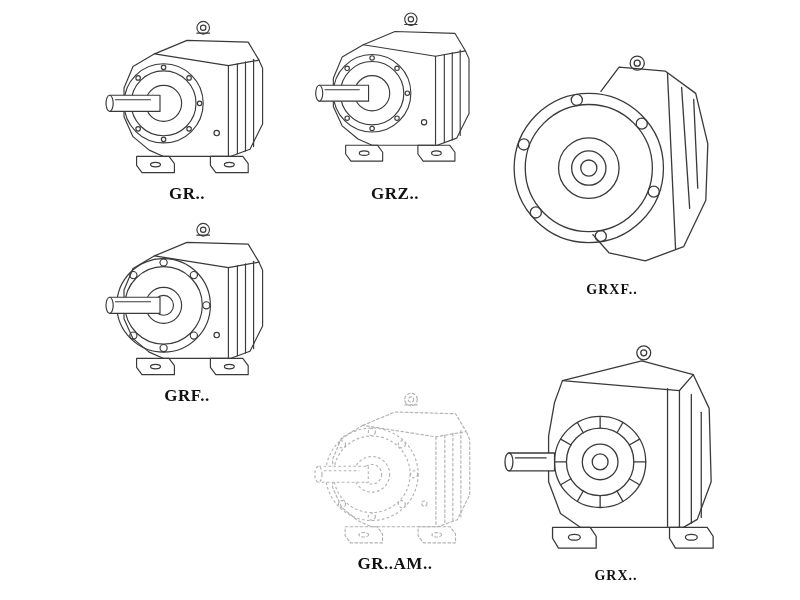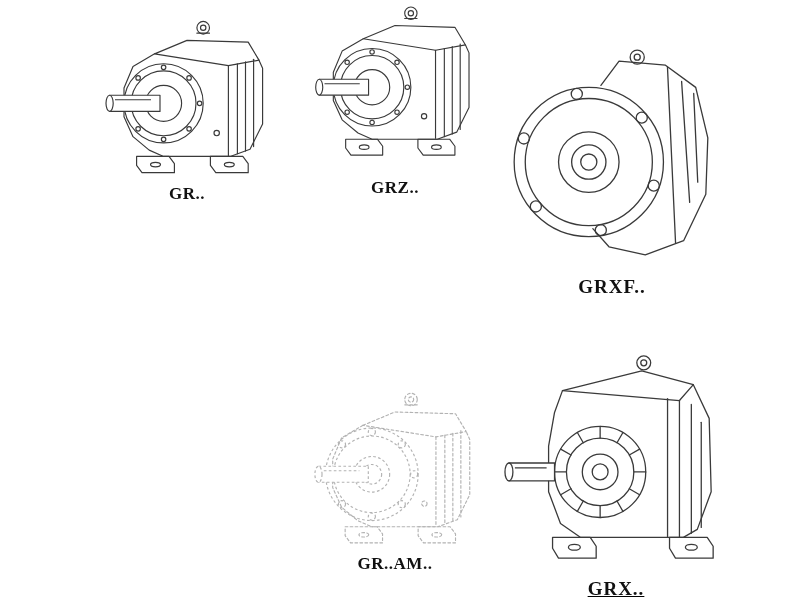--- a/index.html
+++ b/index.html
@@ -4,21 +4,21 @@
 <style>
   * { margin:0; padding:0; box-sizing:border-box; }
   html,body { width:800px; height:600px; background:#fff; overflow:hidden; }
   body { font-family:"Liberation Serif", serif; }
   #canvas { position:relative; width:800px; height:600px; background:#fff; }
   .cell { position:absolute; display:flex; flex-direction:column; align-items:center; justify-content:flex-end; }
   .art { color:#3a3a3a; display:block; }
   .art.dashed { color:#b3b3b3; }
   .art.dashed use { stroke-dasharray:3 2.6; }
   .label { font-weight:bold; font-size:17px; color:#111; letter-spacing:0.5px; margin-top:3px; text-align:right; white-space:nowrap; }
-  .label.big { font-size:19px; letter-spacing:1px; }
+  .label.big { font-size:14px; letter-spacing:1px; }
   .defs-holder { position:absolute; width:0; height:0; overflow:hidden; }
 </style>
 </head>
 <body>
 
 <div id="canvas">
 
   <svg class="defs-holder" aria-hidden="true">
     <defs>
       <symbol id="g-body">
@@ -138,44 +138,50 @@
     </defs>
   </svg>
 
   <figure class="cell" style="left:92px; top:6px; width:190px; height:198px;">
     <svg class="art" viewBox="0 0 200 185" width="180" height="167">
         <use href="#g-foot"></use>
       </svg>
     <figcaption class="label">GR..</figcaption>
   </figure>
 
-  <figure class="cell" style="left:300px; top:0; width:190px; height:198px;gap:12px;">
+  <figure class="cell" style="left:300px; top:6px; width:190px; height:198px;gap:12px;">
     <svg class="art" viewBox="0 0 200 185" width="184" height="170">
         <use href="#g-foot"></use>
       </svg>
     <figcaption class="label">GRZ..</figcaption>
   </figure>
 
   <figure class="cell" style="left:492px; top:10px; width:240px; height:288px;">
     <svg class="art" viewBox="0 0 230 230" width="232" height="232">
         <use href="#g-xf"></use>
       </svg>
     <figcaption class="label big">GRXF..</figcaption>
   </figure>
 
+  <figure class="cell" style="left:92px; top:208px; width:190px; height:198px;">
+    <svg class="art" viewBox="0 0 200 185" width="180" height="167">
+        <use href="#g-flange"></use>
+      </svg>
+    <figcaption class="label">GRF..</figcaption>
+  </figure>
 
 
 
   <figure class="cell" style="left:296px; top:380px; width:198px; height:194px;">
     <svg class="art dashed" viewBox="0 0 200 185" width="178" height="165">
         <use href="#g-flange"></use>
       </svg>
     <figcaption class="label">GR..AM..</figcaption>
   </figure>
 
-  <figure class="cell" style="left:494px; top:324px; width:244px; height:276px;text-decoration:underline;">
+  <figure class="cell" style="left:494px; top:308px; width:244px; height:276px;">
     <svg class="art" viewBox="0 0 240 230" width="238" height="228">
         <use href="#g-x"></use>
       </svg>
     <figcaption class="label big">GRX..</figcaption>
   </figure>
 
 </div>
 
 </body></html>

